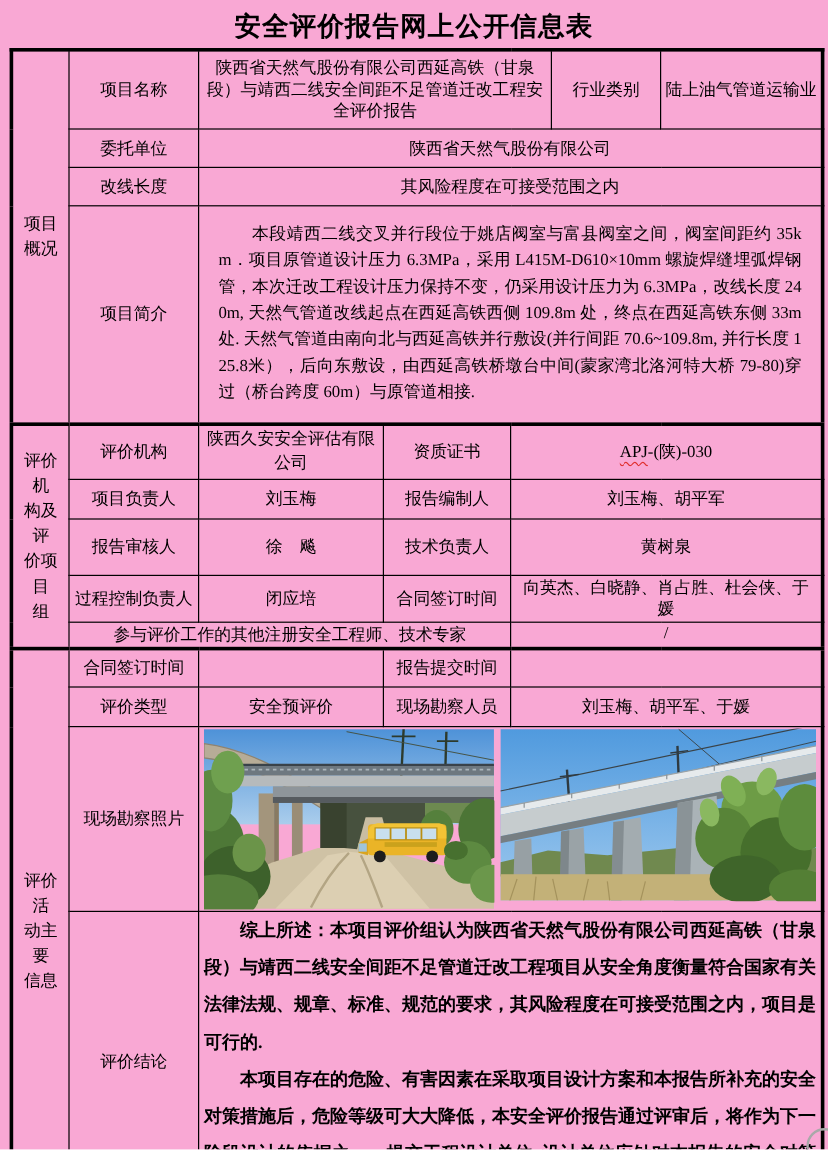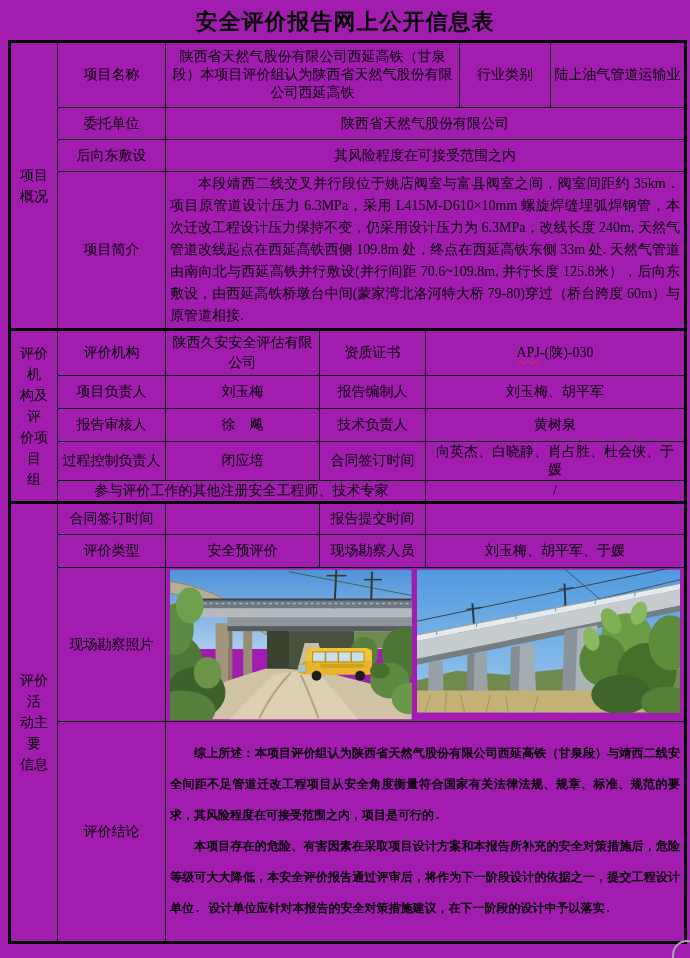--- a/index.html
+++ b/index.html
@@ -1,38 +1,38 @@
 <!DOCTYPE html>
 <html><head>
 <meta charset="utf-8">
 <style>
   html,body{margin:0;padding:0;background:#fff;}
   .page{
-    position:relative;width:690px;height:958px;background:#a21caf;
+    position:relative;width:690px;height:958px;background:#f9a8d4;
     font-family:"Liberation Serif","DejaVu Serif",serif;color:#000;overflow:hidden;
   }
   .doc-title{
     margin:0;padding-top:7px;height:33px;text-align:center;
     font-size:22px;font-weight:bold;letter-spacing:1px;
   }
   table.form{
     border-collapse:collapse;table-layout:fixed;width:676px;margin-left:8px;
     border:3px solid #000;
   }
   table.form td{
     border:1.5px solid #000;text-align:center;vertical-align:middle;
     font-size:14px;padding:1px 4px;overflow:hidden;word-break:break-all;
   }
   tr.sect td{border-top:3px solid #000;}
   .vlabel{white-space:pre-line;line-height:21px;padding:0 2px;}
   .agency-val{padding:0 13px;line-height:20px;}
   .txt-cell{text-align:justify;vertical-align:middle;padding:2px 8px 2px 7px;}
-  .txt-cell p{margin:0;text-indent:2em;line-height:22px;text-align:justify;}
+  .txt-cell p{margin:12px;text-indent:2em;line-height:22px;text-align:justify;}
   .concl-cell{text-align:justify;vertical-align:middle;padding:4px 8px;}
-  .concl-cell p{margin:0;text-indent:2em;line-height:31px;font-weight:bold;font-size:12px;text-align:justify;font-family:Liberation Mono, monospace;}
+  .concl-cell p{margin:0;text-indent:2em;line-height:31px;font-weight:bold;font-size:15px;text-align:justify;}
   .wavy{text-decoration:underline wavy #e03030;text-decoration-thickness:1px;text-underline-offset:3px;}
   .photos-cell{vertical-align:top;padding:3px 2px;}
   .photos{display:flex;gap:5px;justify-content:center;align-items:flex-start;}
   .photos svg{display:block;}
   .corner-arc{
     position:absolute;left:672px;top:940px;width:26px;height:26px;
     border:2px solid #a9a9a9;border-radius:50%;background:transparent;
   }
 </style>
 </head>
@@ -51,30 +51,30 @@
         <col style="width:34px">
         <col style="width:91px">
         <col style="width:135px">
     </colgroup>
 
     <tbody>
         <tr style="height:66px">
       <td rowspan="4" class="vlabel">项目
 概况</td>
       <td>项目名称</td>
-      <td colspan="3">陕西省天然气股份有限公司西延高铁（甘泉段）本项目评价组认为陕西省天然气股份有限公司西延高铁</td>
+      <td colspan="3">陕西省天然气股份有限公司西延高铁（甘泉段）与靖西二线安全间距不足管道迁改工程安全评价报告</td>
       <td>行业类别</td>
       <td style="padding:1px 1px">陆上油气管道运输业</td>
     </tr>
     <tr style="height:32px">
       <td>委托单位</td>
       <td colspan="5">陕西省天然气股份有限公司</td>
     </tr>
     <tr style="height:32px">
-      <td>后向东敷设</td>
+      <td>改线长度</td>
       <td colspan="5">其风险程度在可接受范围之内</td>
     </tr>
     <tr style="height:154px">
       <td>项目简介</td>
       <td colspan="5" class="txt-cell">
         <p>本段靖西二线交叉并行段位于姚店阀室与富县阀室之间，阀室间距约 35km．项目原管道设计压力 6.3MPa，采用 L415M-D610×10mm 螺旋焊缝埋弧焊钢管，本次迁改工程设计压力保持不变，仍采用设计压力为 6.3MPa，改线长度 240m, 天然气管道改线起点在西延高铁西侧 109.8m 处，终点在西延高铁东侧 33m 处. 天然气管道由南向北与西延高铁并行敷设(并行间距 70.6~109.8m, 并行长度 125.8米），后向东敷设，由西延高铁桥墩台中间(蒙家湾北洛河特大桥 79-80)穿过（桥台跨度 60m）与原管道相接.</p>
       </td>
     </tr>
 
     <tr class="sect" style="height:46px">
@@ -86,21 +86,21 @@
       <td class="agency-val">陕西久安安全评估有限公司</td>
       <td>资质证书</td>
       <td colspan="3"><span class="wavy">APJ</span><span>-(陕)-030</span></td>
     </tr>
     <tr style="height:33px">
       <td>项目负责人</td>
       <td>刘玉梅</td>
       <td>报告编制人</td>
       <td colspan="3">刘玉梅、胡平军</td>
     </tr>
-    <tr style="height:33px">
+    <tr style="height:47px">
       <td>报告审核人</td>
       <td>徐　飚</td>
       <td>技术负责人</td>
       <td colspan="3">黄树泉</td>
     </tr>
     <tr style="height:38px">
       <td style="padding:1px 0">过程控制负责人</td>
       <td>闭应培</td>
       <td>合同签订时间</td>
       <td colspan="3">向英杰、白晓静、肖占胜、杜会侠、于媛</td>

